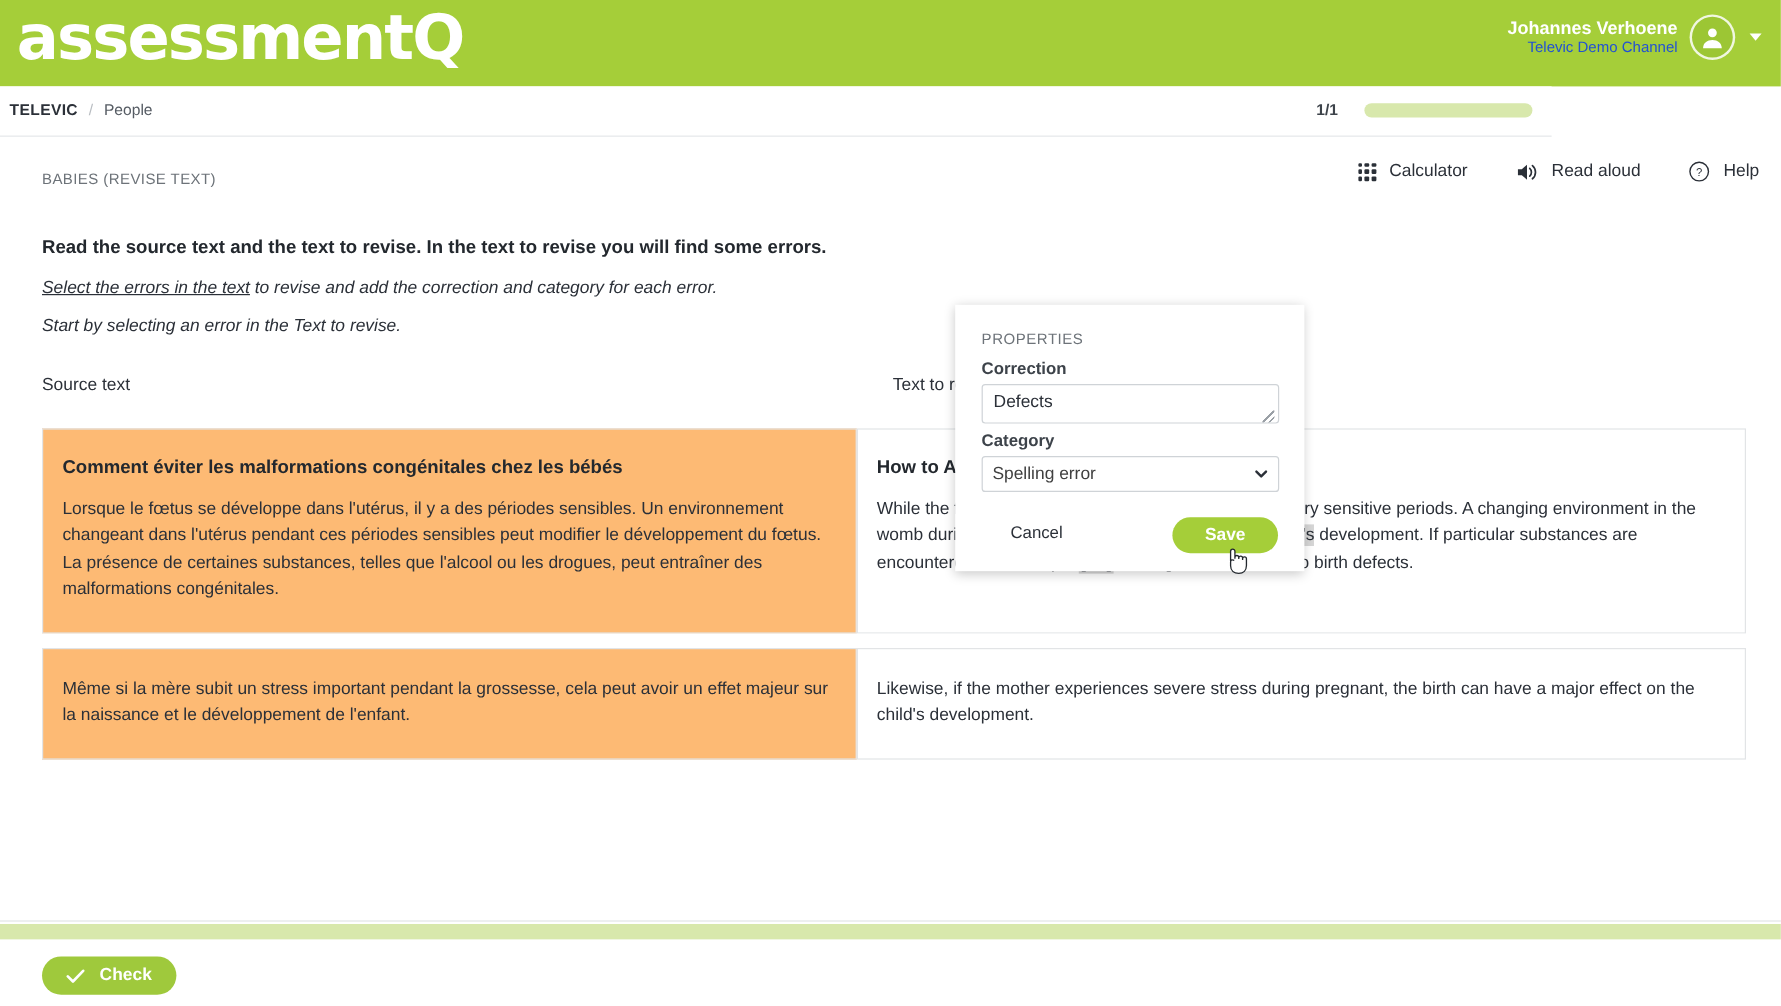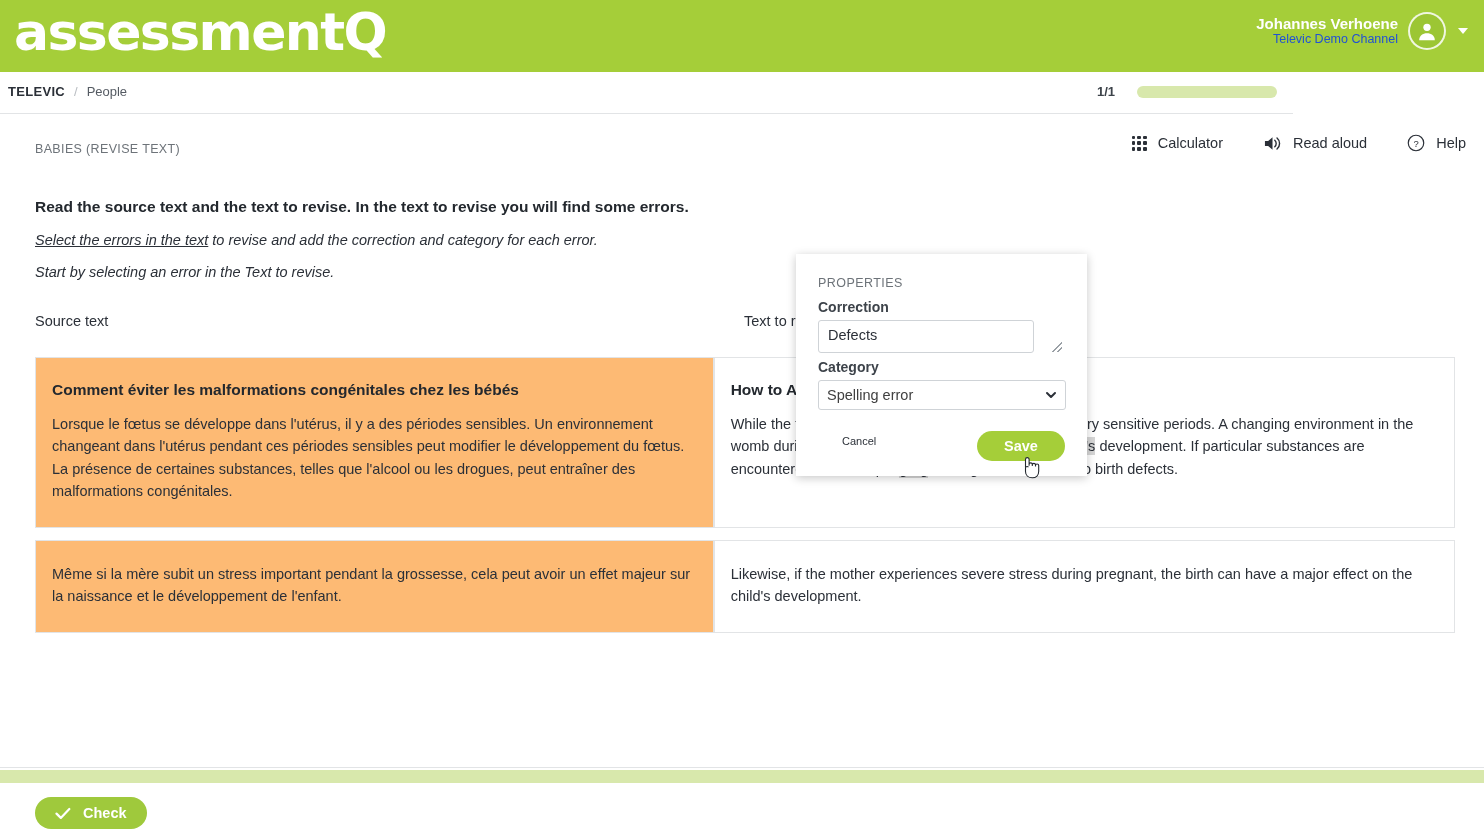--- a/index.html
+++ b/index.html
@@ -181,21 +181,21 @@
     font-size: 12.5px; color: #6d7379; letter-spacing: .45px;
   }
   .field-label {
     position: absolute; left: 22px;
     font-size: 14px; font-weight: 600; color: #3d434a;
   }
   .lbl-correction { top: 45px; }
   .lbl-category { top: 105px; }
   .correction-box {
     position: absolute; left: 22px; top: 66px;
-    width: 216px; height: 33px;
+    width: 248px; height: 33px;
     border: 1px solid #cfd3d7; border-radius: 3px;
     background: #fff;
     font-size: 14.5px; color: #2b3038;
     padding: 6px 9px;
     font-family: "Liberation Sans", sans-serif;
     resize: none;
     overflow: hidden;
   }
   .resize-grip {
     position: absolute; left: 256px; top: 88px;
@@ -218,21 +218,21 @@
     padding: 3px 8px;
     font-family: Liberation Sans, sans-serif;
     -webkit-appearance: none; appearance: none;
   }
   .select-arrow {
     position: absolute; left: 248px; top: 134px;
     width: 14px; height: 14px; pointer-events: none;
   }
   .cancel-btn {
     position: absolute; left: 40px; top: 180px;
-    font-size: 11px; color: #2b3038;
+    font-size: 14px; color: #2b3038;
     background: none; border: none; cursor: pointer;
     font-family: "Liberation Sans", sans-serif;
   }
   .save-btn {
     position: absolute; left: 181px; top: 177px;
     width: 88px; height: 30px;
     background: #a5ce39; border: none; border-radius: 15px;
     color: #ffffff; font-size: 14.5px; font-weight: 700;
     cursor: pointer;
     font-family: "Liberation Sans", sans-serif;

